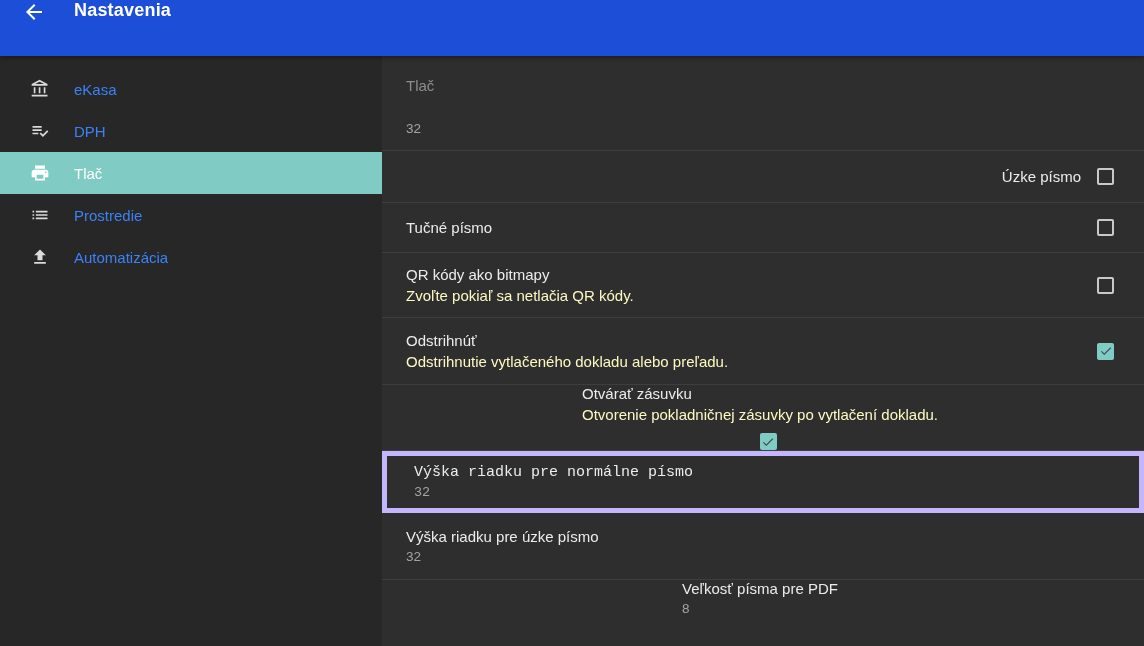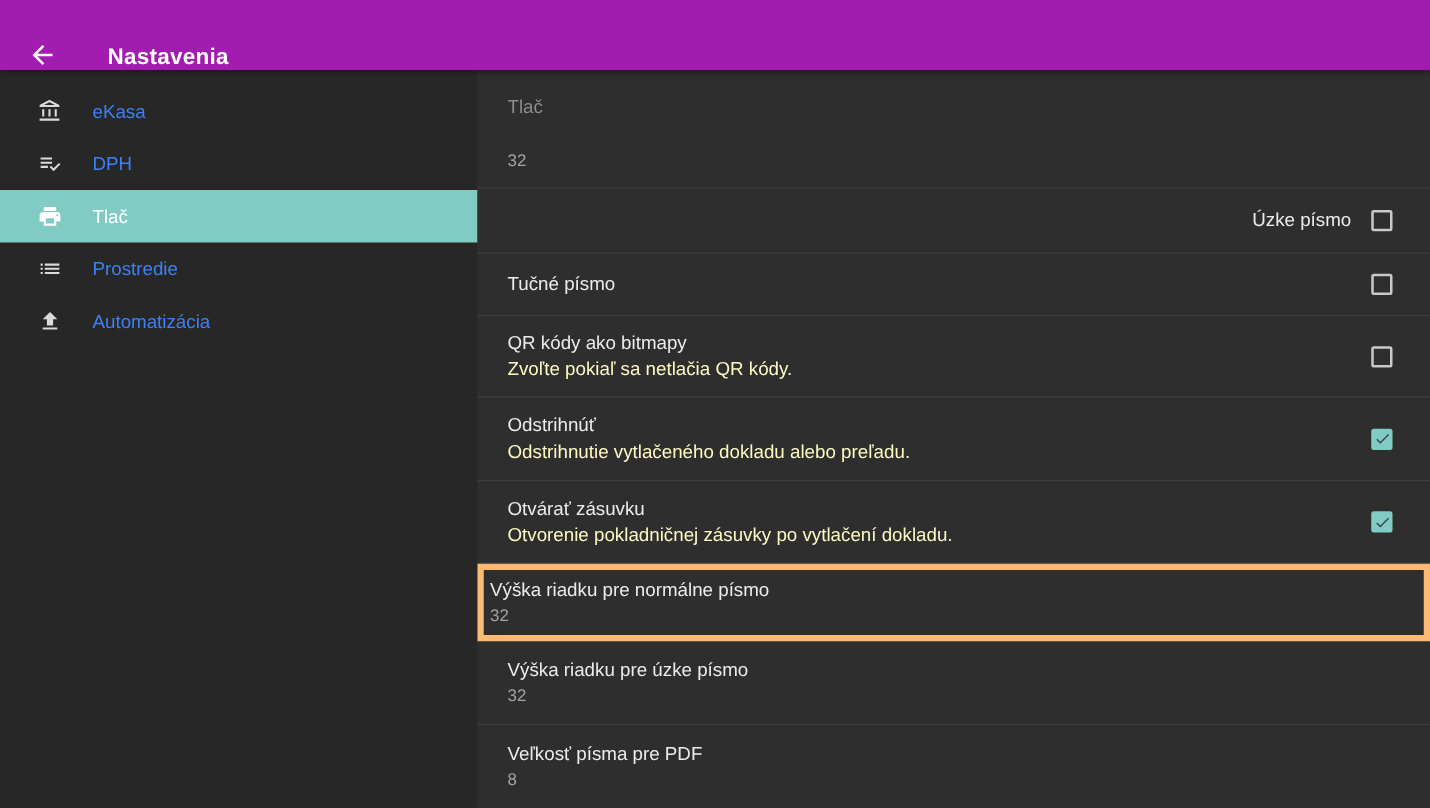--- a/index.html
+++ b/index.html
@@ -5,22 +5,22 @@
   html,body { margin:0; padding:0; }
   body {
     width:1144px; height:646px; position:relative; overflow:hidden;
     background:#2e2e2e; font-family:"Liberation Sans", sans-serif;
     -webkit-font-smoothing:antialiased;
   }
 
   
   .appbar {
     position:absolute; top:0; left:0; right:0; height:56px;
-    background:#a21caf; display:flex; align-items:flex-end;
-    z-index:10; box-shadow:0 2px 4px rgba(0,0,0,.35);gap:12px;
+    background:#1d4ed8; display:flex; align-items:flex-start;
+    z-index:10; box-shadow:0 2px 4px rgba(0,0,0,.35);
   }
   .appbar .back { width:24px; height:24px; margin-left:22px; cursor:pointer; }
   .appbar .back svg { width:24px; height:24px; fill:#ffffff; }
   .appbar .title {
     margin-left:28px; color:#ffffff; font-size:18px; font-weight:bold;
     letter-spacing:.2px;
   }
 
   
   .sidebar {
@@ -51,24 +51,24 @@
     box-sizing:border-box; border-bottom:1px solid #3e3e3e;
     display:flex; align-items:center; padding:0 30px 0 24px; cursor:pointer;
   }
   .row:last-child { border-bottom:none; }
   .row .texts { flex:1; min-width:0; }
   .row .title { font-size:15px; color:#ececec; }
   .row .sub   { font-size:15px;  color:#fef9c3; margin-top:4px; }
   .row .value { font-size:13.5px; color:#a3a3a3; margin-top:4px; }
 
   .h52 { height:52px;text-align:right; } .h50 { height:50px; } .h65 { height:65px; }
-  .h67 { height:67px; } .h66 { height:66px; } .h62 { height:62px; }
+  .h67 { height:67px; } .h66 { height:66px;flex-direction:column; } .h62 { height:62px; }
 
   .row.highlight {
-    border:5px solid #fdba74; padding-left:5px;
+    border:5px solid #c4b5fd; padding-left:27px;font-family:Liberation Mono, monospace;
   }
 
   
   .cb {
     width:17px; height:17px; box-sizing:border-box; flex:0 0 auto;
     border:2px solid #c9c9c9; border-radius:2px; margin-left:16px;
     display:flex; align-items:center; justify-content:center; cursor:pointer;
   }
   .cb svg { display:none; width:14px; height:14px; fill:#37474f; }
   .cb.on { border:none; background:#80cbc4; }

